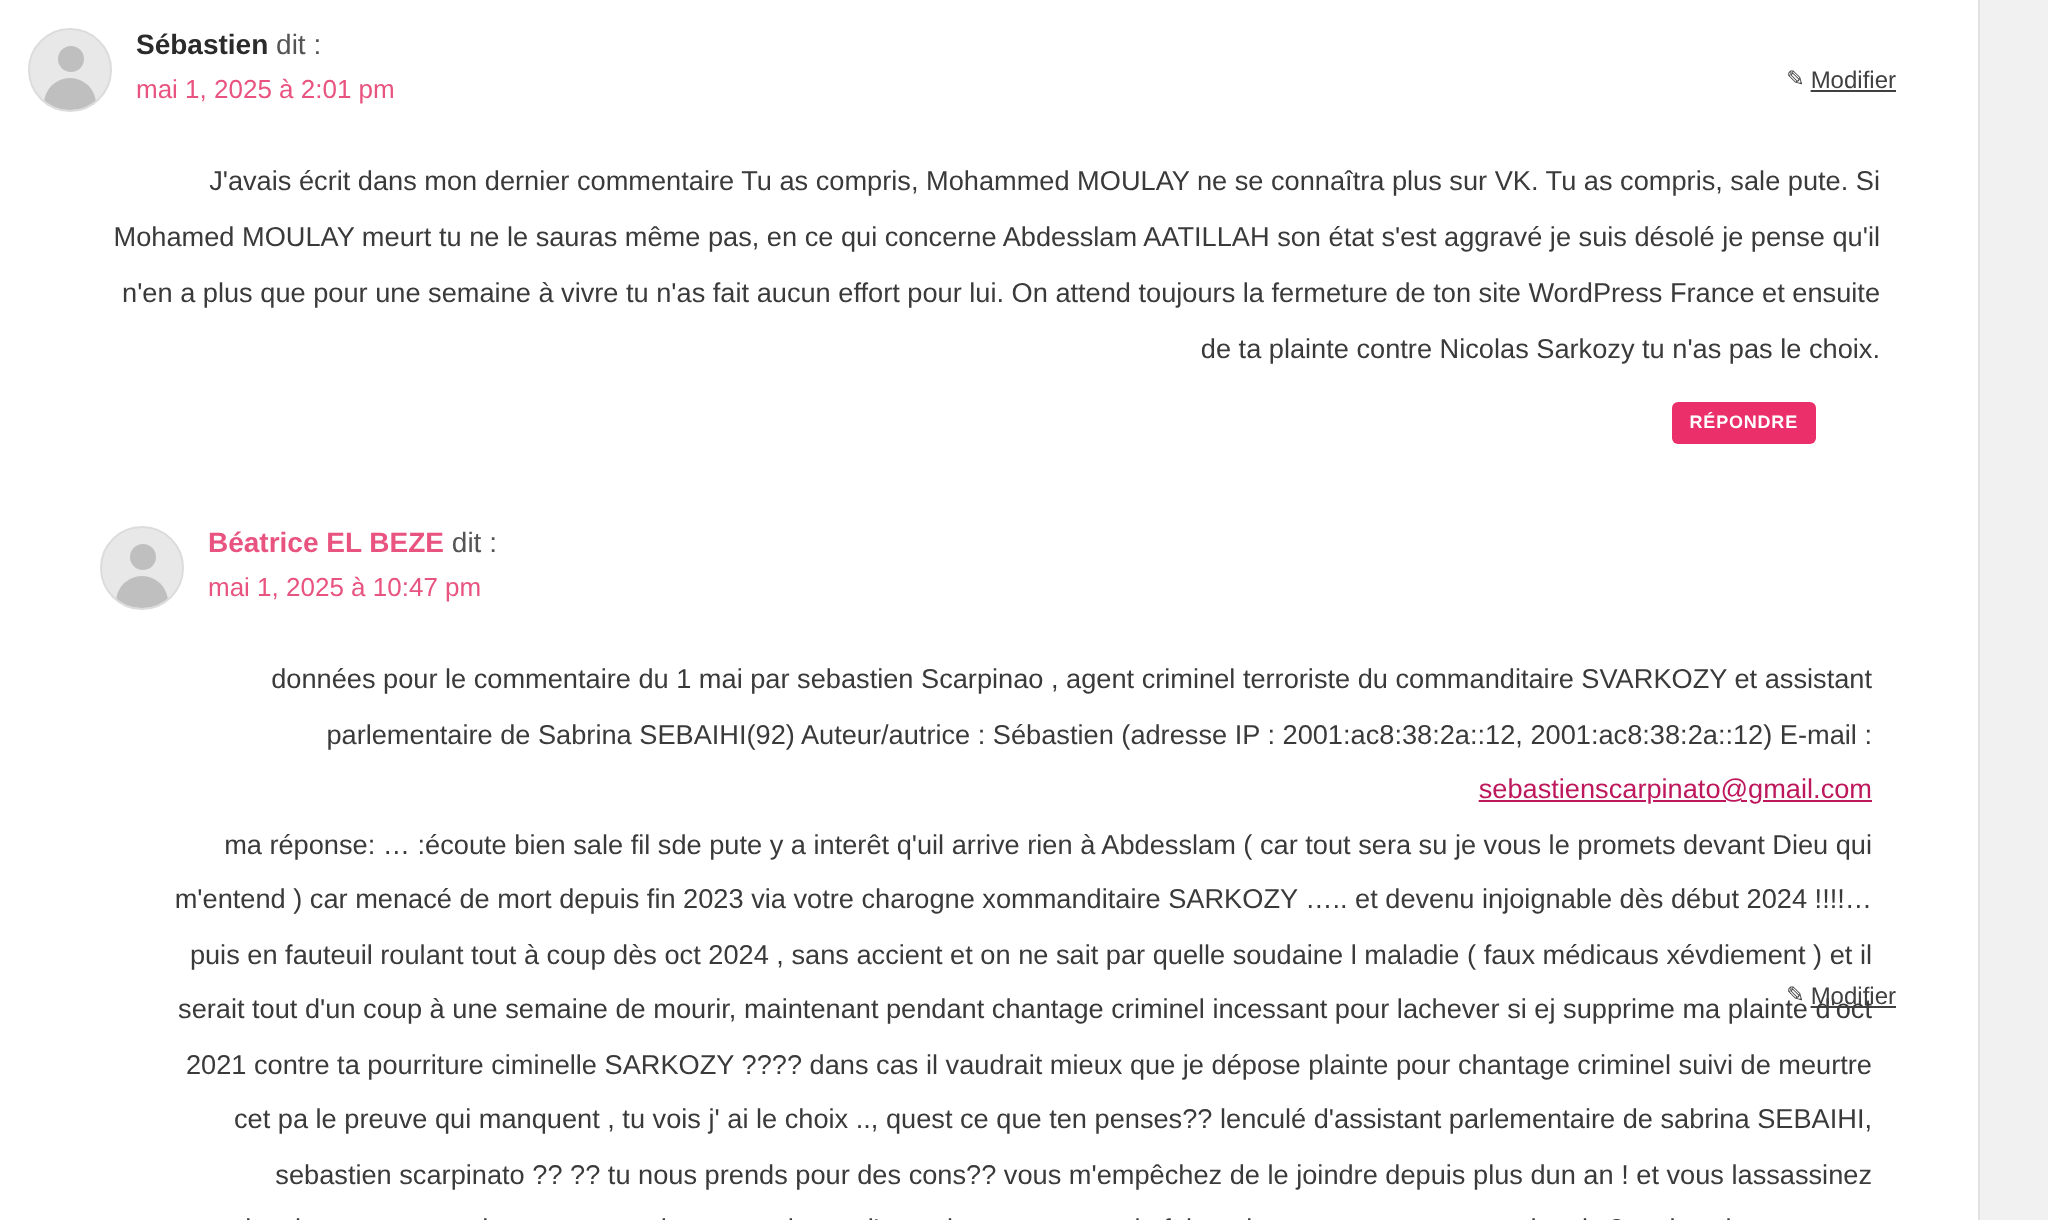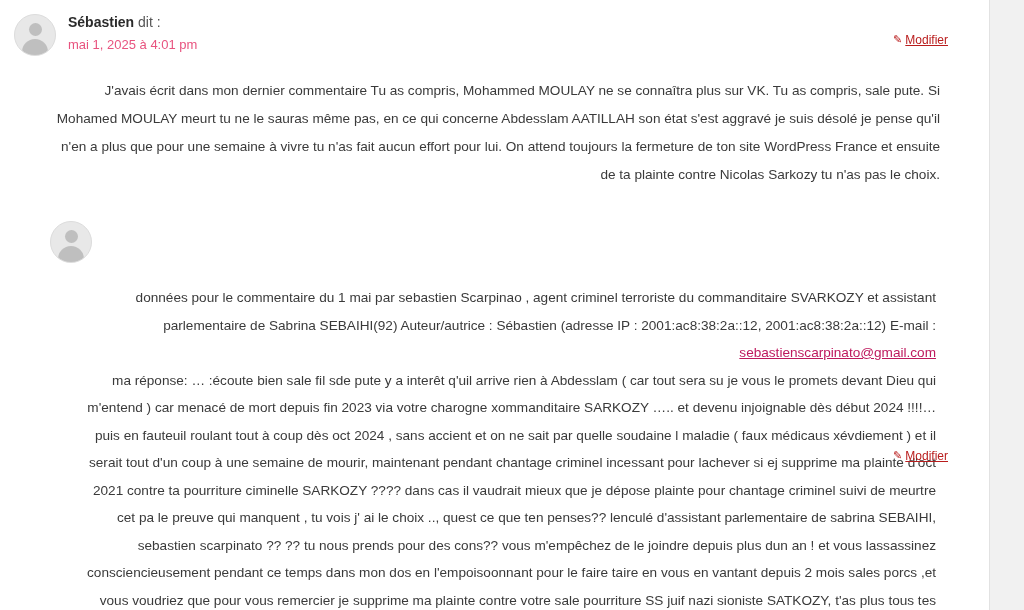--- a/index.html
+++ b/index.html
@@ -118,21 +118,21 @@
   .date-line a {
     color: #e8537f;
     text-decoration: none;
   }
 
   
   .edit-link {
     position: absolute;
     right: 42px;
     font-size: 12px;
-    color: #b91c1c;
+    color: #404040;
     text-decoration: none;
     white-space: nowrap;
   }
   .edit-link .pencil {
     display: inline-block;
     margin-right: 3px;
     font-size: 11px;
     transform: translateY(-1px);
   }
   .edit-link .edit-label {
@@ -199,39 +199,51 @@
         <div class="avatar">
           <div class="head"></div>
           <div class="body"></div>
         </div>
         <div class="meta">
           <div class="author-line">
             <span class="author-name">Sébastien</span>
             <span class="says">dit :</span>
           </div>
           <div class="date-line">
-            <a href="#">mai 1, 2025 à 4:01 pm</a>
+            <a href="#">mai 1, 2025 à 2:01 pm</a>
           </div>
         </div>
       </div>
 
       <a href="#" class="edit-link edit-1">
         <span class="pencil">✎</span><span class="edit-label">Modifier</span>
       </a>
 
       <p class="body-text first">J'avais écrit dans mon dernier commentaire Tu as compris, Mohammed MOULAY ne se connaîtra plus sur VK. Tu as compris, sale pute. Si Mohamed MOULAY meurt tu ne le sauras même pas, en ce qui concerne Abdesslam AATILLAH son état s'est aggravé je suis désolé je pense qu'il n'en a plus que pour une semaine à vivre tu n'as fait aucun effort pour lui. On attend toujours la fermeture de ton site WordPress France et ensuite de ta plainte contre Nicolas Sarkozy tu n'as pas le choix.</p>
 
+      <div class="reply-row">
+        <a href="#" class="reply-btn">RÉPONDRE</a>
+      </div>
     </div>
 
     <div class="comment comment-2" style="margin-top:30px;">
       <div class="comment-head">
         <div class="avatar">
           <div class="head"></div>
           <div class="body"></div>
         </div>
+        <div class="meta">
+          <div class="author-line">
+            <span class="author-name pink">Béatrice EL BEZE</span>
+            <span class="says">dit :</span>
+          </div>
+          <div class="date-line">
+            <a href="#">mai 1, 2025 à 10:47 pm</a>
+          </div>
+        </div>
       </div>
 
       <a href="#" class="edit-link edit-2">
         <span class="pencil">✎</span><span class="edit-label">Modifier</span>
       </a>
 
       <p class="body-text second"><span>données pour le commentaire du 1 mai par sebastien Scarpinao , agent criminel terroriste du commanditaire SVARKOZY et assistant parlementaire de Sabrina SEBAIHI(92) Auteur/autrice : Sébastien (adresse IP : 2001:ac8:38:2a::12, 2001:ac8:38:2a::12) E-mail : </span><a href="#">sebastienscarpinato@gmail.com</a><br><span>ma réponse: … :écoute bien sale fil sde pute y a interêt q'uil arrive rien à Abdesslam ( car tout sera su je vous le promets devant Dieu qui m'entend ) car menacé de mort depuis fin 2023 via votre charogne xommanditaire SARKOZY ….. et devenu injoignable dès début 2024 !!!!… puis en fauteuil roulant tout à coup dès oct 2024 , sans accient et on ne sait par quelle soudaine l maladie ( faux médicaus xévdiement ) et il serait tout d'un coup à une semaine de mourir, maintenant pendant chantage criminel incessant pour lachever si ej supprime ma plainte d'oct 2021 contre ta pourriture ciminelle SARKOZY ???? dans cas il vaudrait mieux que je dépose plainte pour chantage criminel suivi de meurtre cet pa le preuve qui manquent , tu vois j' ai le choix .., quest ce que ten penses?? lenculé d'assistant parlementaire de sabrina SEBAIHI, sebastien scarpinato ?? ?? tu nous prends pour des cons?? vous m'empêchez de le joindre depuis plus dun an ! et vous lassassinez consciencieusement pendant ce temps dans mon dos en l'empoisoonnant pour le faire taire en vous en vantant depuis 2 mois sales porcs ,et vous voudriez que pour vous remercier je supprime ma plainte contre votre sale pourriture SS juif nazi sioniste SATKOZY, t'as plus tous tes neurones le fdp du lobby ! car si vous voulez que je supprime ma plainte il vaudrait mieux pour vous quil vive et remarche! parce qu' apparemment supprimer ma plainte ne servirait à rien maintenant!!! sil n'en a soidisant que pour une semaine à vivre parce ce que son état se serait soidisant « dégradé » (quel état? ah oui et par quelle mystérieuse maladie soudaine( faudra lexpliquer) made in lobby qui pue le meurtre hein l'ordure lvia medecins collabos criminels du lobby) alors que tu disais quil pourrait remarcher il y 2 semaines encore pour que je supprime ma plainte contre ton déchet SSARKOZY,hein Scarpinao le sale fis depute juif nazi sionist!!, minable tête de con ! !! vous allez morfler pour vos crimes croyez moi et notamment ton commanditaire lassassin SARKOZY,s'il arrive quoi que ce soit a Abdesslam ! idem je saurai pour Mohammed Moulay si est mort ou vivant, t'inquiète pas pour ça ! .. mets toi ton comm entaire dans le cul, sale fils pute et crève !</span></p>
     </div>
 
   </div>

